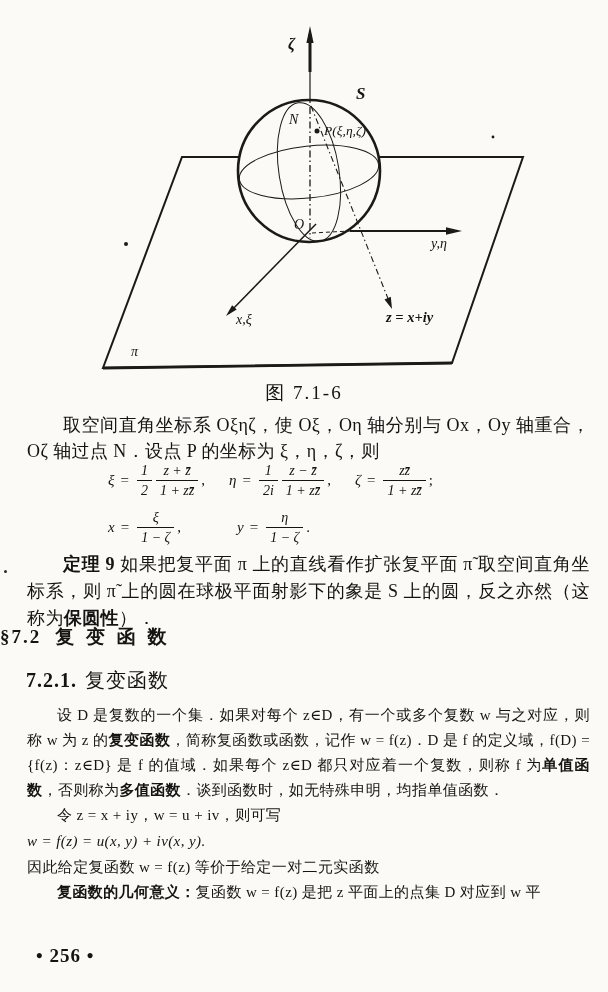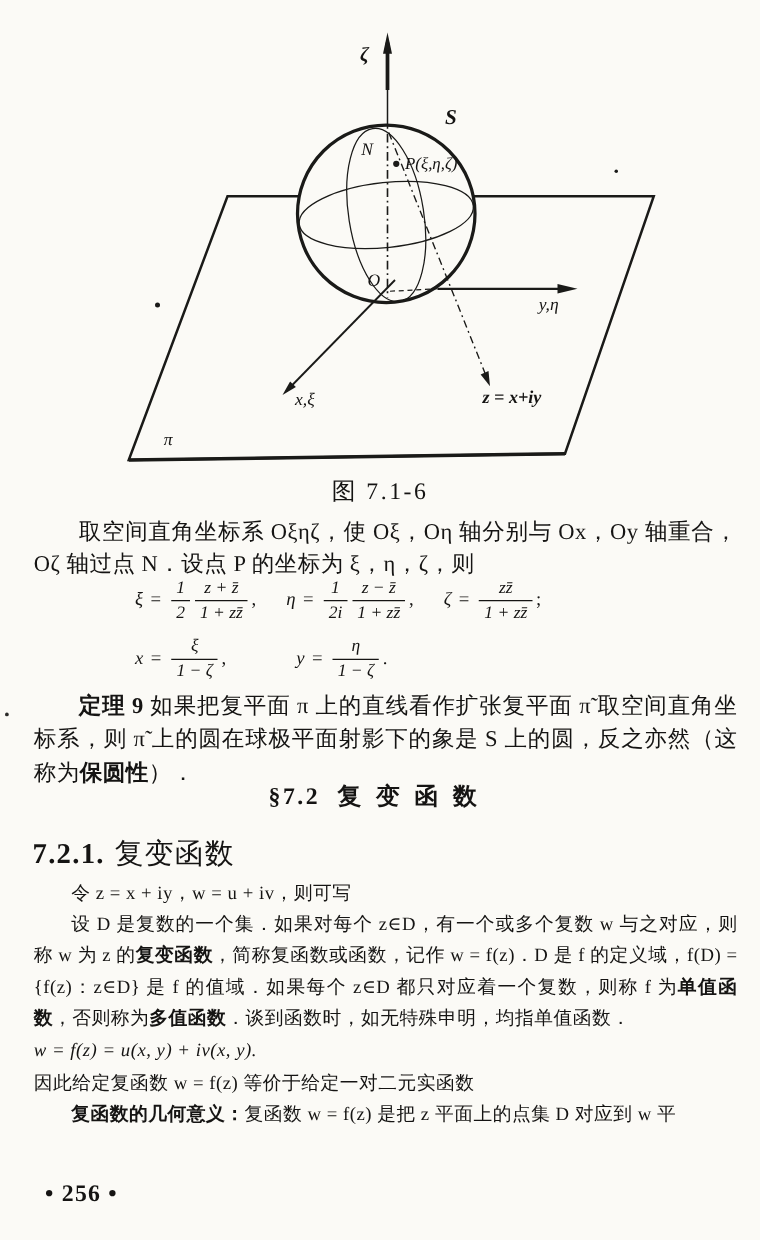--- a/index.html
+++ b/index.html
@@ -38,28 +38,28 @@
   .formula { display:inline-flex; align-items:center; font-style:italic; white-space:nowrap; }
   .formula .lhs { margin-right:6px; }
   .formula .eqs { font-style:normal; margin-right:6px; }
   .frac { display:inline-flex; flex-direction:column; text-align:center; font-size:14px; line-height:17px; margin:0 2px; }
   .frac .num { padding:0 4px 1px; border-bottom:1.3px solid #151413; display:block; }
   .frac .den { padding:1px 4px 0; display:block; }
   .tail { font-style:normal; margin-left:1px; }
 
   .sec-head {
     position:absolute; top:624px; left:0; width:100%;
-    text-align:center; font-weight:bold; font-size:19px;
+    font-weight:bold; font-size:19px;
   }
   .sec-head .sec-num { margin-right:14px; letter-spacing:2px; }
   .sec-head .sec-title { letter-spacing:0.62em; }
 
   .subsec {
     position:absolute; top:667px; left:26px;
-    font-size:23px; letter-spacing:1px;
+    font-size:20px; letter-spacing:1px;
   }
   .subsec .sub-num { font-weight:bold; margin-right:8px; }
 
   .body-block { position:absolute; top:703px; left:27px; width:563px; font-size:15px; line-height:25px; }
   .body-block p { margin:0; text-align:justify; letter-spacing:0.4px; }
   .eq-line { text-align:left; font-style:italic; letter-spacing:0.6px; margin:1px 0 !important; }
 
   .footer {
     position:absolute; top:945px; left:36px;
     font-size:19px; font-weight:bold; letter-spacing:1px;
@@ -192,24 +192,24 @@
   <div class="sec-head">
     <span class="sec-num">§7.2</span><span class="sec-title">复变函数</span>
   </div>
 
   <div class="subsec">
     <span class="sub-num">7.2.1.</span><span>复变函数</span>
   </div>
 
   <div class="body-block">
     <p class="indent">
+      <span>设 D 是复数的一个集．如果对每个 z∈D，有一个或多个复数 w 与之对应，则称 w 为 z 的</span><b>复变函数</b><span>，简称复函数或函数，记作 w = f(z)．D 是 f 的定义域，f(D) = {f(z)：z∈D} 是 f 的值域．如果每个 z∈D 都只对应着一个复数，则称 f 为</span><b>单值函数</b><span>，否则称为</span><b>多值函数</b><span>．谈到函数时，如无特殊申明，均指单值函数．</span>
+    </p>
+    <p class="indent">
       <span>令 z = x + iy，w = u + iv，则可写</span>
-    </p>
-    <p class="indent">
-      <span>设 D 是复数的一个集．如果对每个 z∈D，有一个或多个复数 w 与之对应，则称 w 为 z 的</span><b>复变函数</b><span>，简称复函数或函数，记作 w = f(z)．D 是 f 的定义域，f(D) = {f(z)：z∈D} 是 f 的值域．如果每个 z∈D 都只对应着一个复数，则称 f 为</span><b>单值函数</b><span>，否则称为</span><b>多值函数</b><span>．谈到函数时，如无特殊申明，均指单值函数．</span>
     </p>
     <p class="eq-line">
       <span>w = f(z) = u(x, y) + iv(x, y).</span>
     </p>
     <p>
       <span>因此给定复函数 w = f(z) 等价于给定一对二元实函数</span>
     </p>
     <p class="indent">
       <b>复函数的几何意义：</b><span>复函数 w = f(z) 是把 z 平面上的点集 D 对应到 w 平</span>
     </p>

